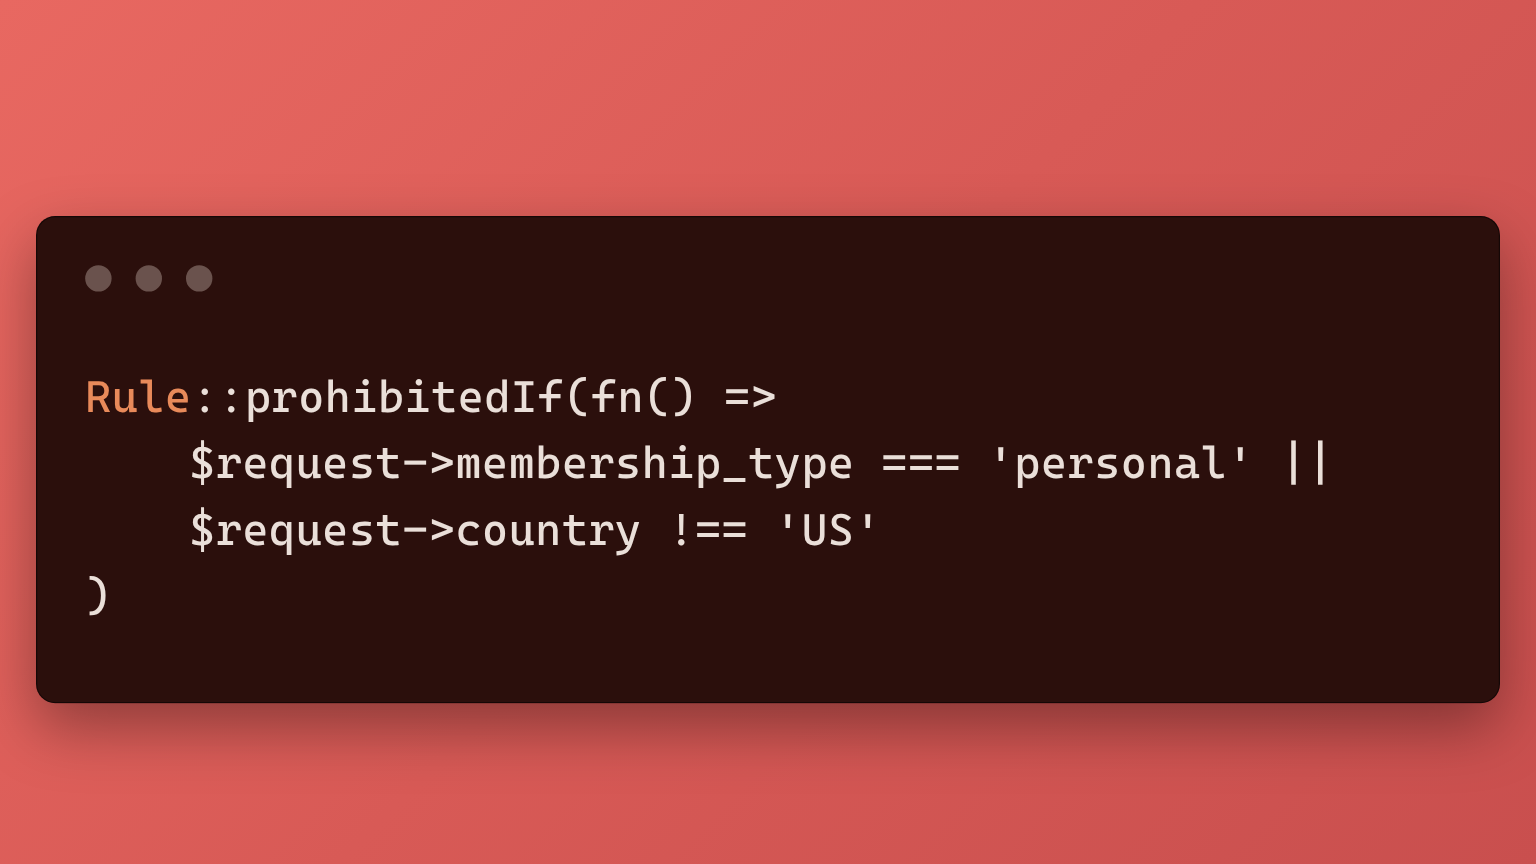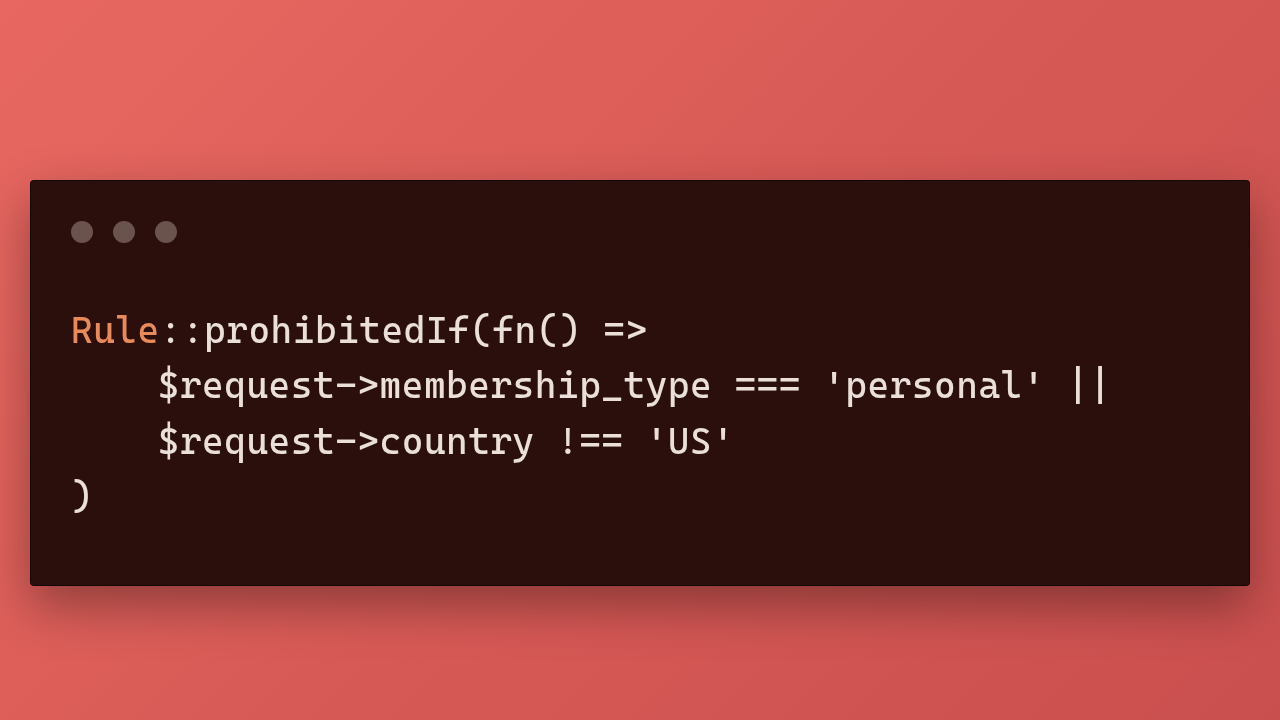--- a/index.html
+++ b/index.html
@@ -7,21 +7,21 @@
   body {
     background: linear-gradient(135deg, #e86861 0%, #d85a56 50%, #c94f4e 100%);
     display: flex;
     align-items: center;
     justify-content: center;
     font-family: ui-monospace, "SF Mono", "Cascadia Code", Menlo, Consolas, monospace;
   }
   .window {
     width: 1220px;
     background: #2b0f0c;
-    border-radius: 4px;
+    border-radius: 16px;
     border: 1px solid rgba(0,0,0,0.5);
     box-shadow: 0 20px 50px rgba(0,0,0,0.35);
     padding: 40px 40px 60px 40px;
     margin-top: 45px;
   }
   .traffic-lights {
     display: flex;
     gap: 20px;
     margin-bottom: 60px;
   }

